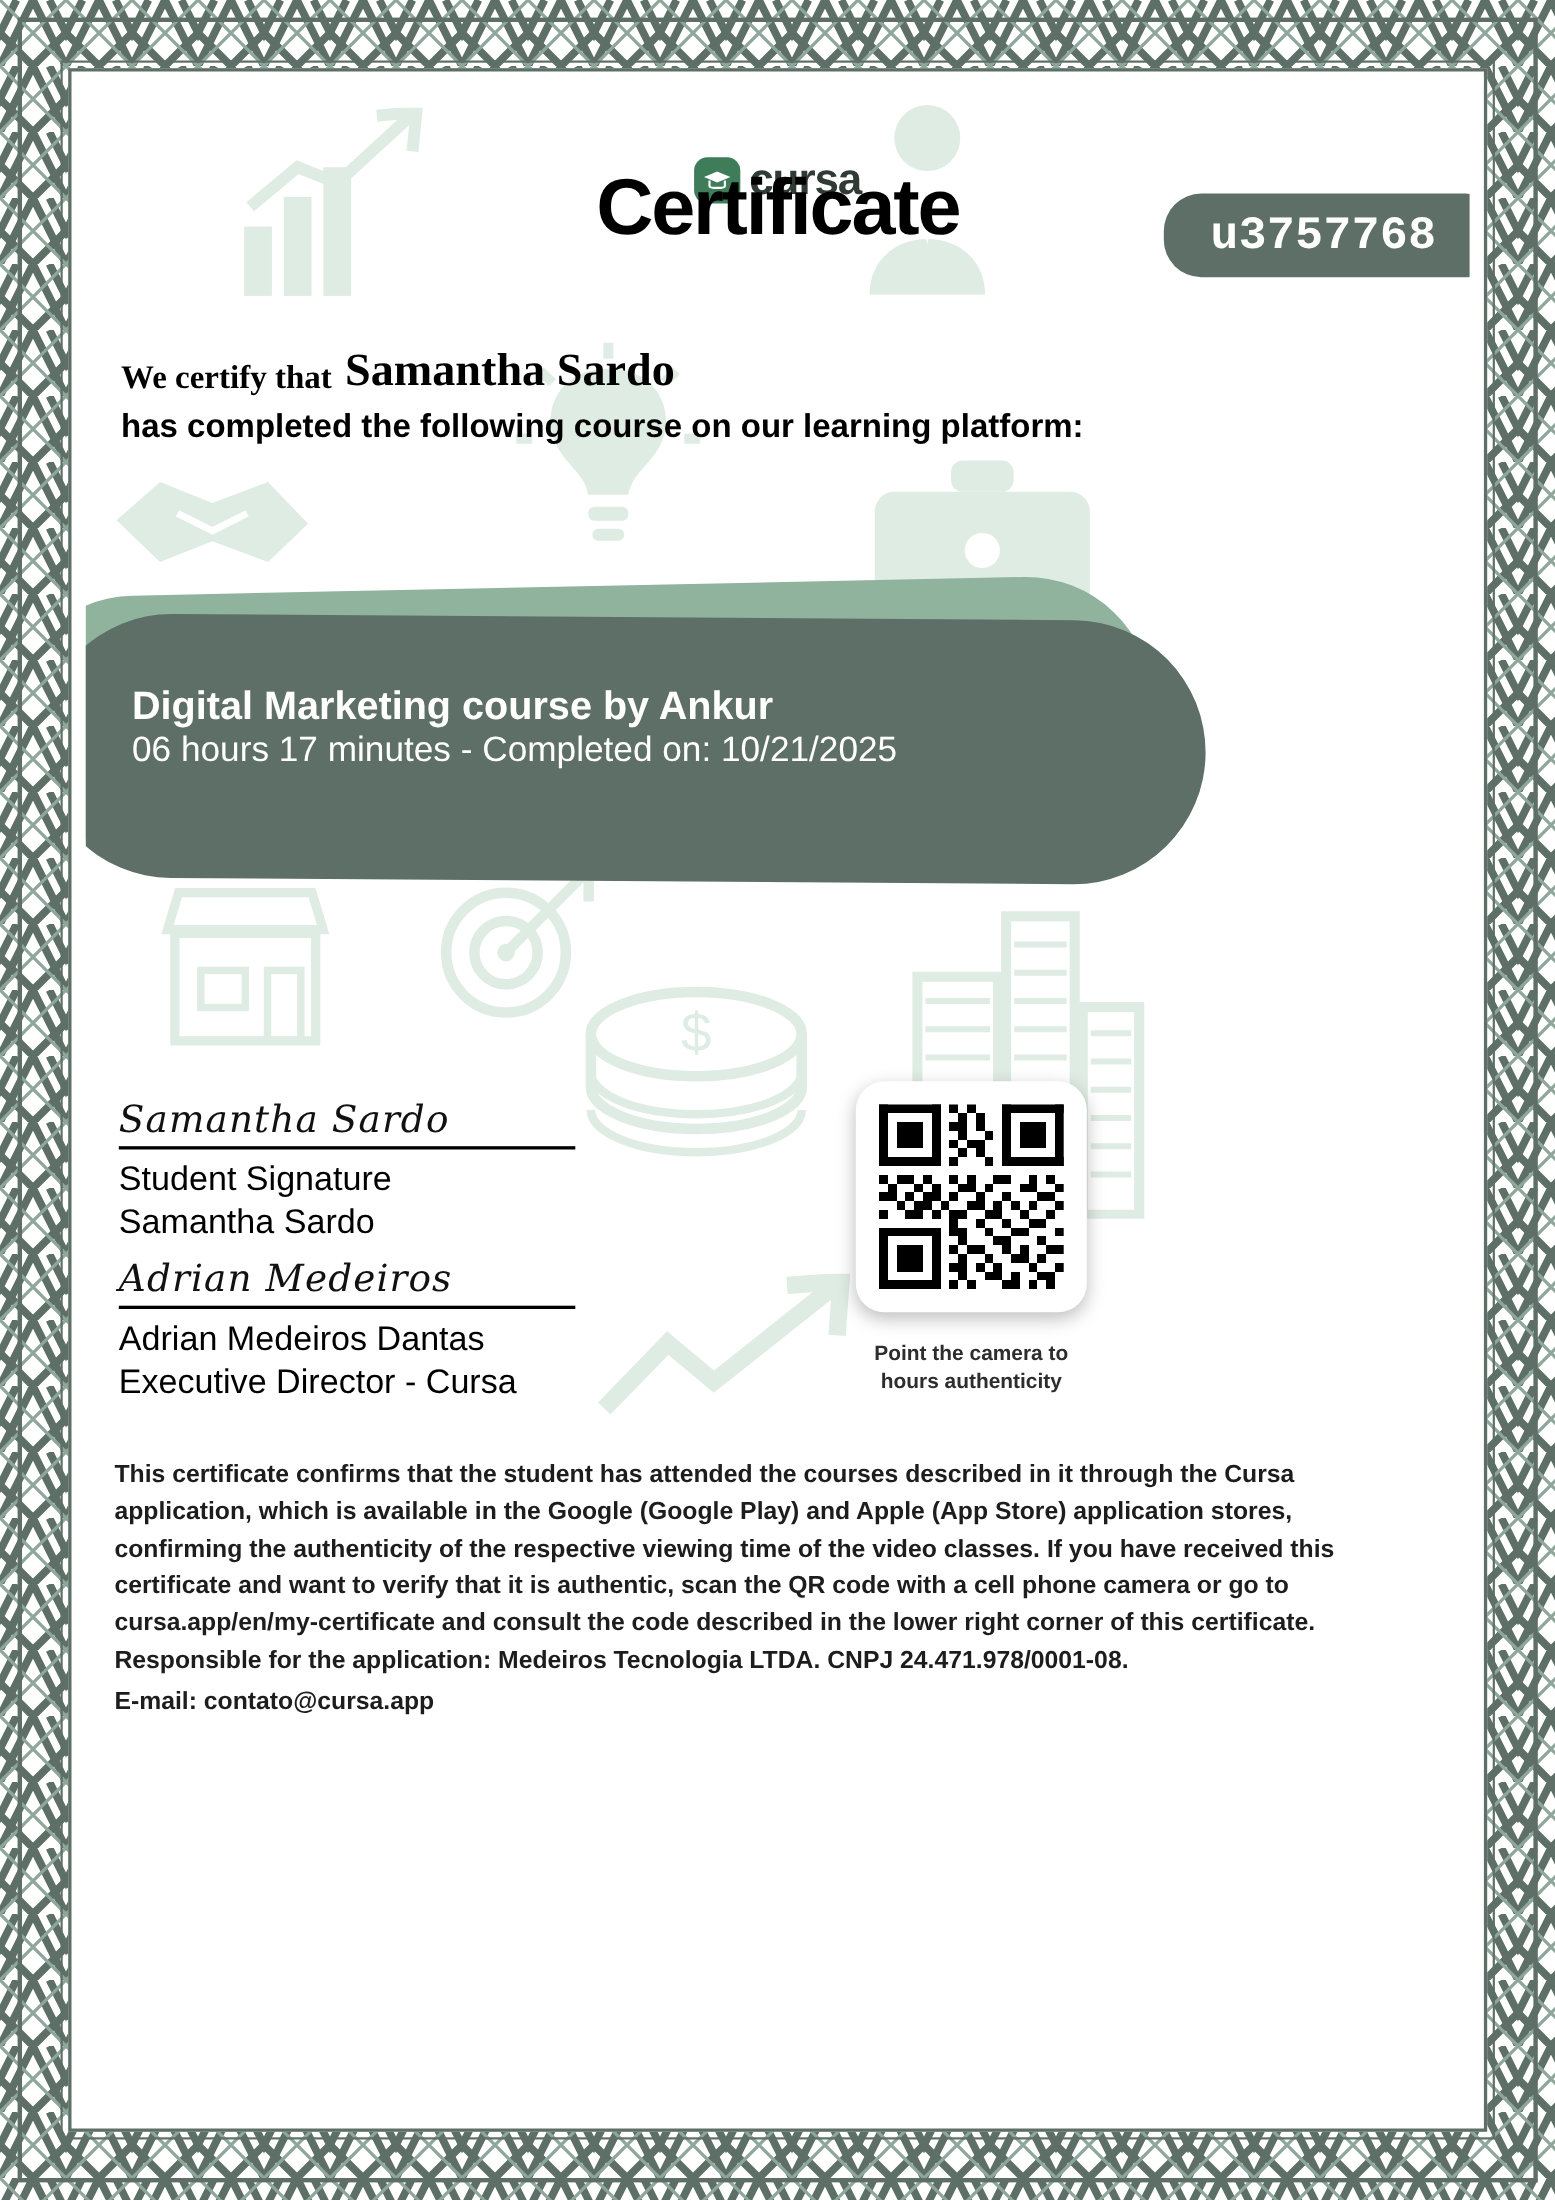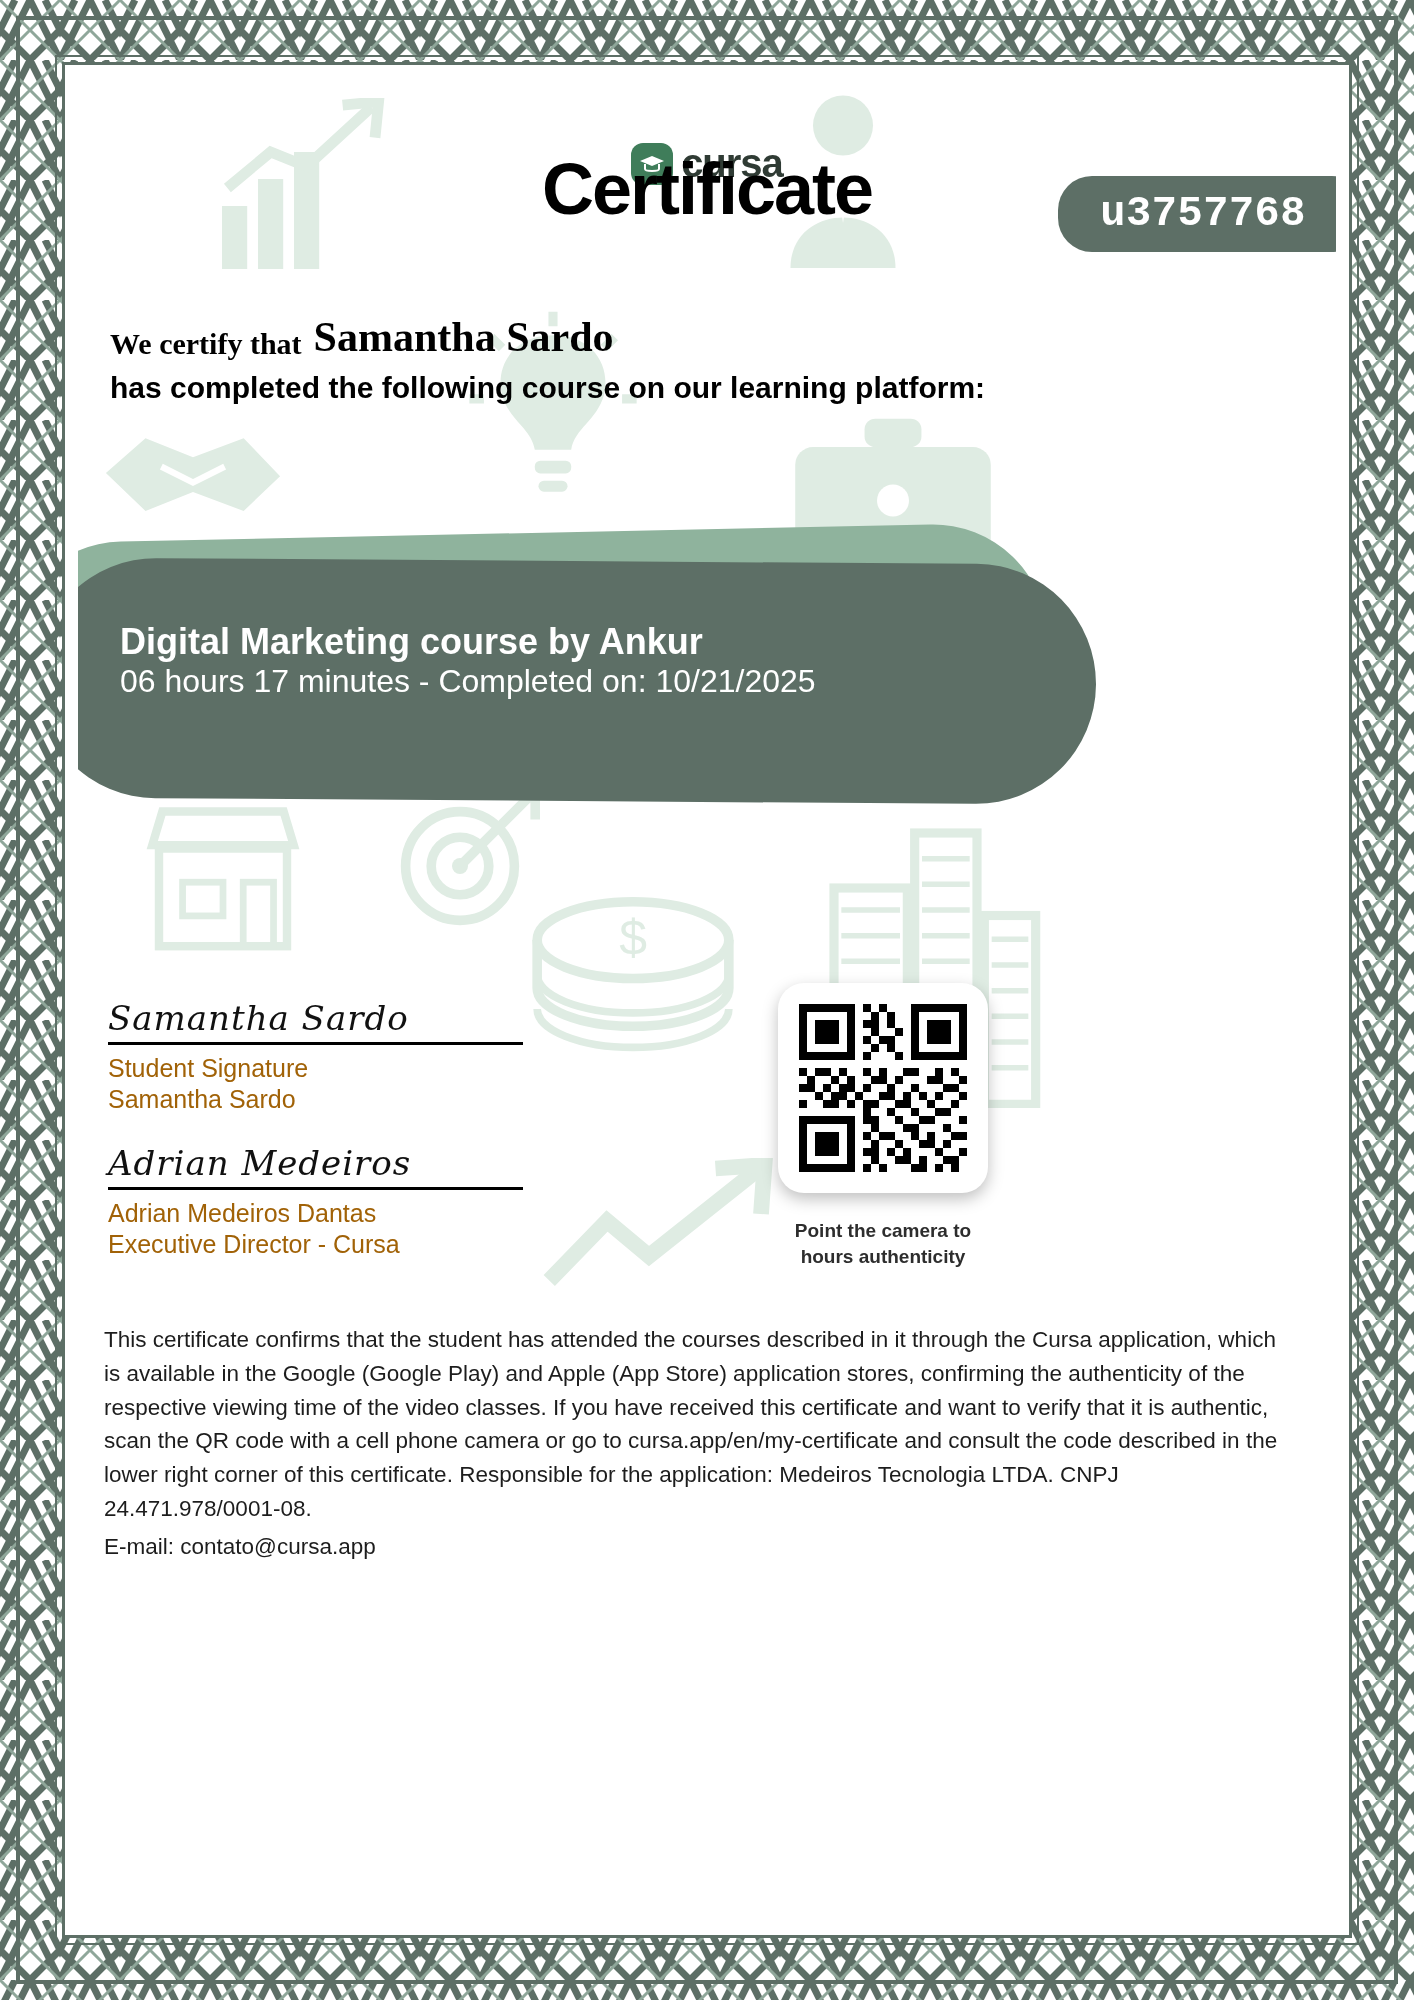--- a/index.html
+++ b/index.html
@@ -145,21 +145,21 @@
     font-family: "DejaVu Serif", serif;
     font-style: italic;
     font-size: 34px;
     color: #111;
     letter-spacing: 1px;
     white-space: nowrap;
   }
   .sig-line {
     width: 415px; height: 3px; background: #000; margin-top: 4px;
   }
-  .sig-label { font-size: 25px; color: #a16207; margin-top: 8px; line-height: 1.25; }
+  .sig-label { font-size: 31px; color: #000000; margin-top: 8px; line-height: 1.25; }
 
   
   .qr-card {
     position: absolute;
     left: 700px; top: 905px;
     width: 210px; height: 210px;
     background: #ffffff;
     border-radius: 26px;
     box-shadow: 0 6px 16px rgba(0,0,0,.25);
     display: flex; align-items: center; justify-content: center;
@@ -175,20 +175,21 @@
   }
 
   
   .footer {
     position: absolute;
     left: 26px; top: 1245px;
     width: 1190px;
     font-size: 22.5px;
     line-height: 1.5;
     color: #1d1d1d;
+    font-weight: bold;
   }
 </style>
 </head>
 <body>
 
 <div id="cert">
 
   <div class="border-frame">
     <svg class="weave" viewBox="0 0 1414 2000" preserveAspectRatio="none">
       <defs>

